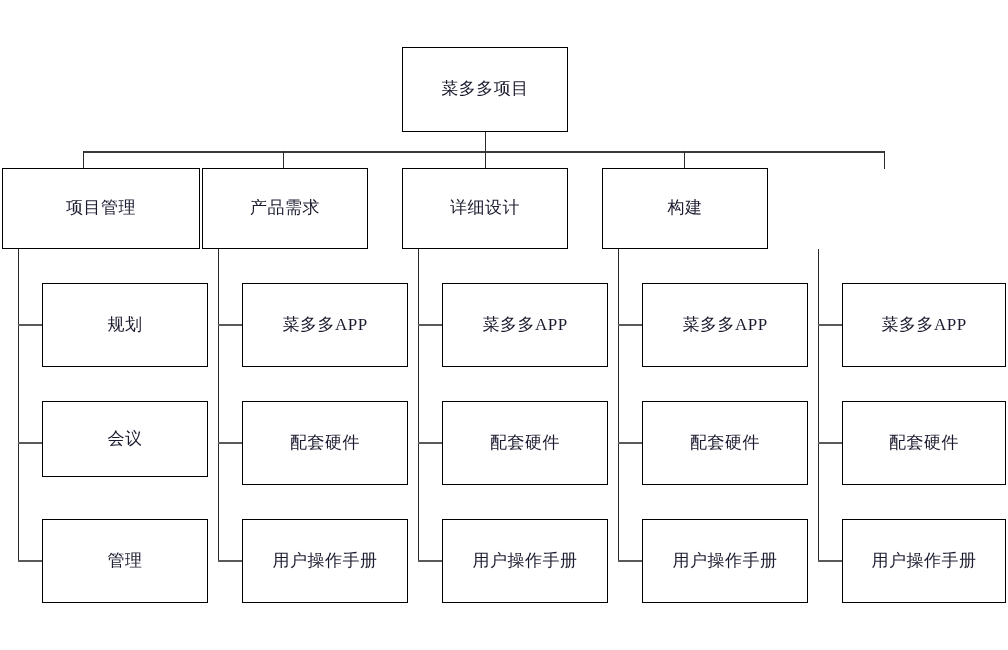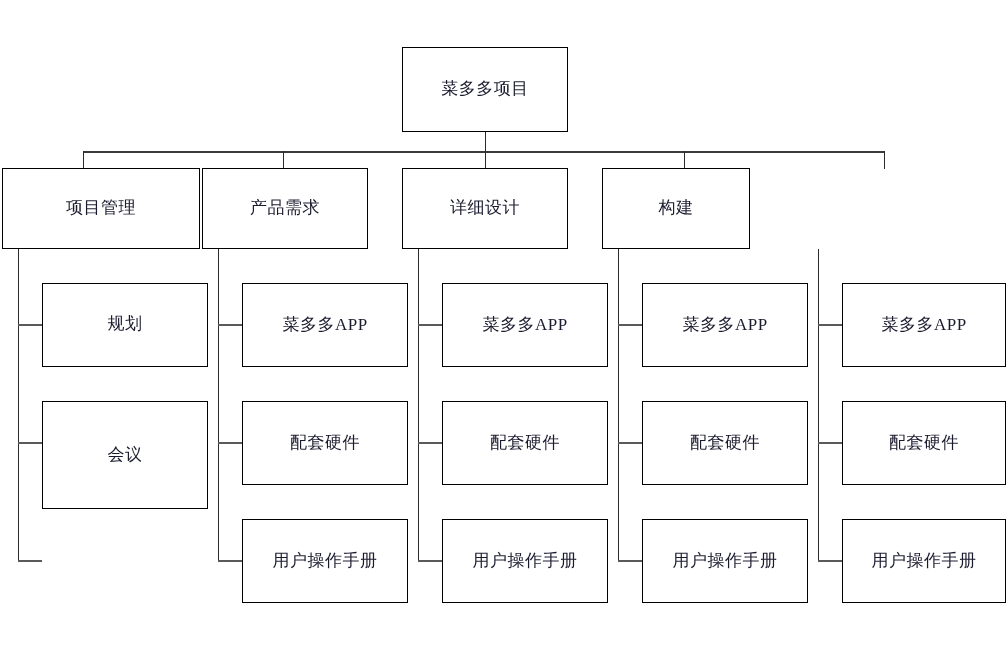--- a/index.html
+++ b/index.html
@@ -73,38 +73,41 @@
 
   <div class="node" style="left:2px; top:168px; width:198px; height:81px;">
     <span class="line">项目管理</span>
   </div>
   <div class="node" style="left:202px; top:168px; width:166px; height:81px;">
     <span class="line">产品需求</span>
   </div>
   <div class="node" style="left:402px; top:168px; width:166px; height:81px;">
     <span class="line">详细设计</span>
   </div>
-  <div class="node" style="left:602px; top:168px; width:148px; height:81px;">
+  <div class="node" style="left:602px; top:168px; width:166px; height:81px;">
     <span class="line">构建</span>
   </div>
 
   <div class="node root" style="left:402px; top:47px; width:166px; height:85px;">
     <span class="line">菜多多项目</span>
   </div>
 
   <div class="connector v" style="left:18px; top:249px; height:312px;"></div>
   <div class="connector stub" style="left:18px; top:324px; width:24px;"></div>
   <div class="connector stub" style="left:18px; top:442px; width:24px;"></div>
   <div class="connector stub" style="left:18px; top:560px; width:24px;"></div>
 
-  <div class="node" style="left:42px; top:283px; width:166px; height:84px;font-family:Liberation Mono, monospace;">
+  <div class="node" style="left:42px; top:283px; width:166px; height:84px;">
     <span class="line">规划</span>
   </div>
-  <div class="node" style="left:42px; top:401px; width:166px; height:108px;">
+  <div class="node" style="left:42px; top:401px; width:166px; height:76px;">
     <span class="line">会议</span>
+  </div>
+  <div class="node" style="left:42px; top:519px; width:166px; height:84px;">
+    <span class="line">管理</span>
   </div>
 
   <div class="connector v" style="left:218px; top:249px; height:312px;"></div>
   <div class="connector stub" style="left:218px; top:324px; width:24px;"></div>
   <div class="connector stub" style="left:218px; top:442px; width:24px;"></div>
   <div class="connector stub" style="left:218px; top:560px; width:24px;"></div>
 
   <div class="node" style="left:242px; top:283px; width:166px; height:84px;">
     <span class="line">菜多多APP</span>
   </div>

